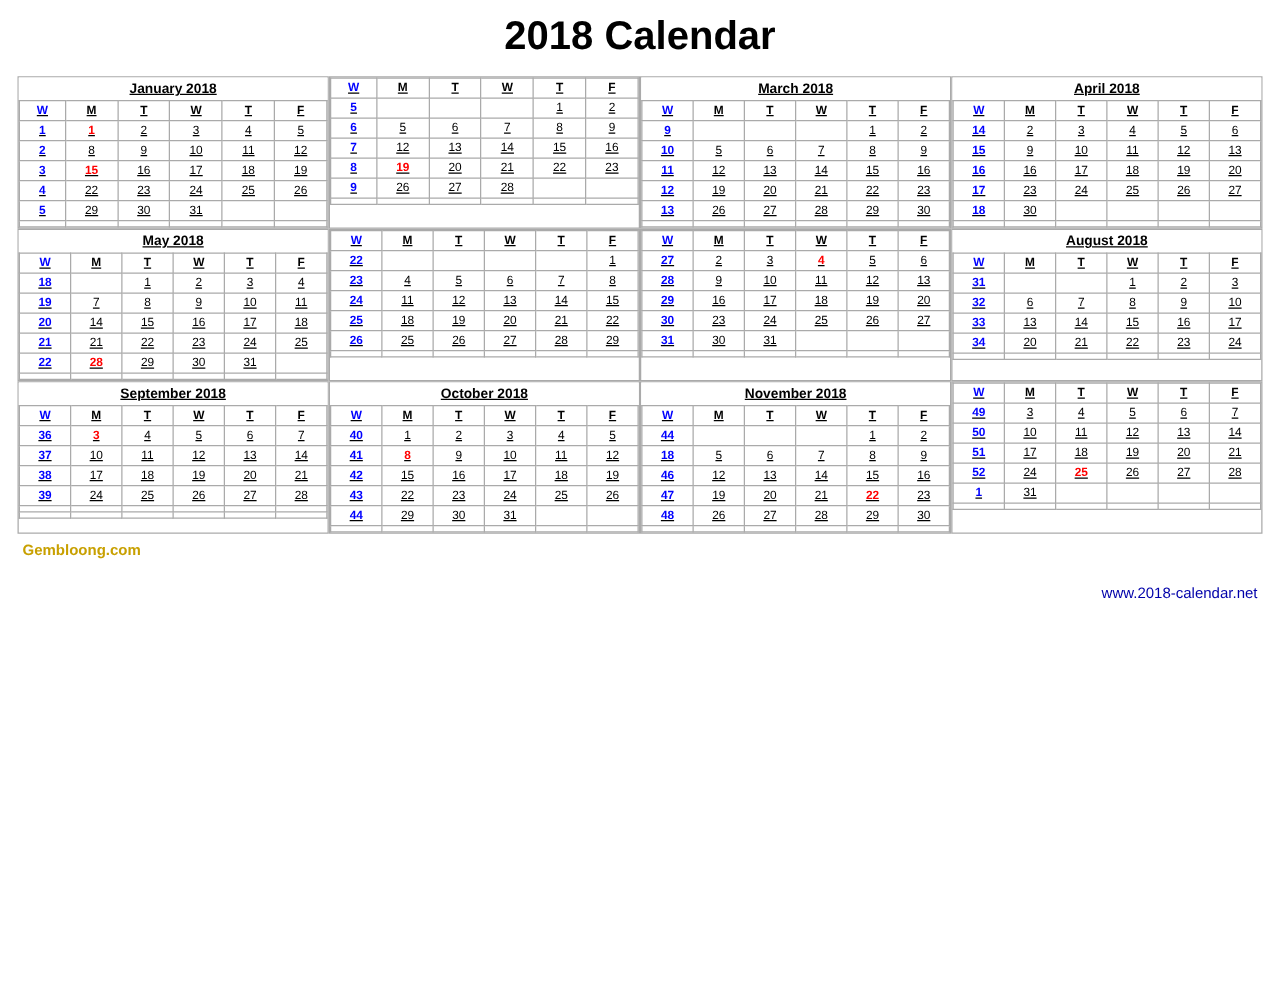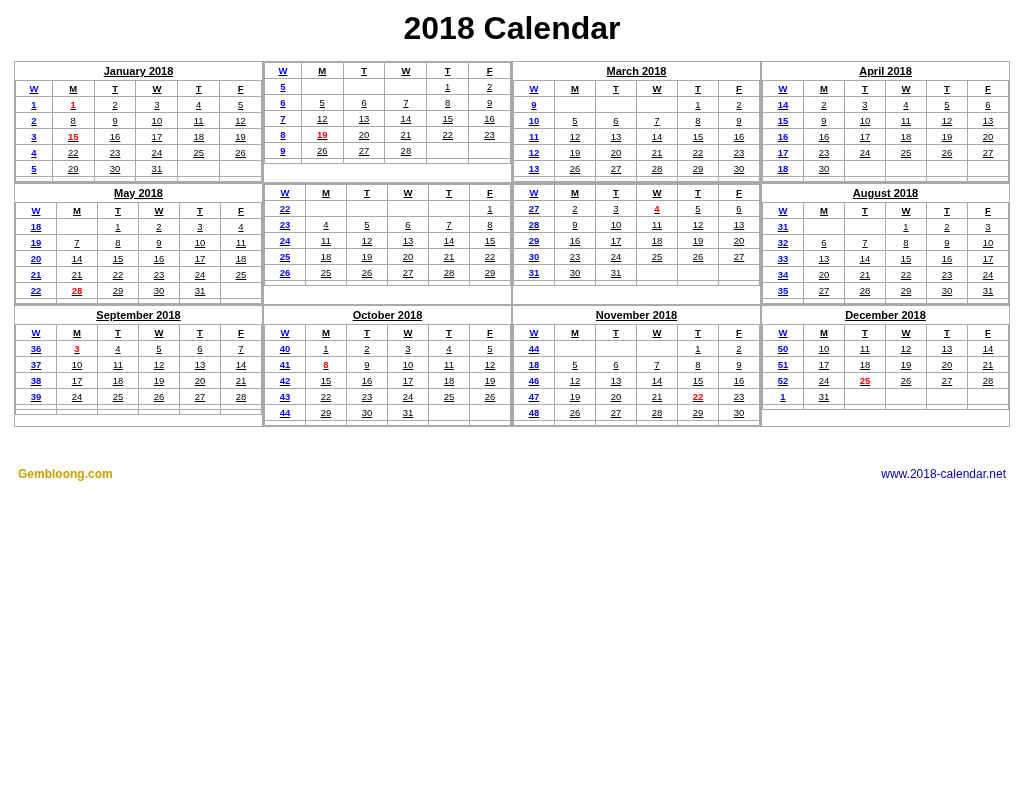--- a/index.html
+++ b/index.html
@@ -54,21 +54,21 @@
       color: #000;
     }
     th.week-col, td.week-col {
       color: #00f;
       font-weight: bold;
     }
     td.red { color: red; font-weight: bold; }
     .footer {
       display: flex;
       justify-content: space-between;
-      align-items: flex-end;
+      align-items: flex-start;
       padding: 6px 8px 2px 8px;
     }
     .footer-left {
       color: #c8a000;
       font-size: 12px;
       font-weight: bold;
     }
     .footer-right {
       color: #00a;
       font-size: 12px;
@@ -565,28 +565,20 @@
           </tr>
       <tr>
             <td class="week-col">34</td>
             <td>20</td>
             <td>21</td>
             <td>22</td>
             <td>23</td>
             <td>24</td>
           </tr>
       <tr>
-            <td class="week-col">35</td>
-            <td>27</td>
-            <td>28</td>
-            <td>29</td>
-            <td>30</td>
-            <td>31</td>
-          </tr>
-      <tr>
             <td class="week-col"></td>
             <td></td>
             <td></td>
             <td></td>
             <td></td>
             <td></td>
           </tr>
     </tbody>
       </table>
   </div>
@@ -777,30 +769,37 @@
             <td></td>
             <td></td>
             <td></td>
             <td></td>
           </tr>
     </tbody>
       </table>
   </div>
 
   <div class="month-calendar">
-    <div class="month-title">December 2018</div>
-    <table>
-      <tbody>
-          <tr>
-            <th class="week-col">W</th>
-            <th>M</th>
-            <th>T</th>
-            <th>W</th>
-            <th>T</th>
-            <th>F</th>
+    <table>
+      <tbody>
+          <tr>
+            <th class="week-col">W</th>
+            <th>M</th>
+            <th>T</th>
+            <th>W</th>
+            <th>T</th>
+            <th>F</th>
+          </tr>
+      <tr>
+            <td class="week-col">49</td>
+            <td>3</td>
+            <td>4</td>
+            <td>5</td>
+            <td>6</td>
+            <td>7</td>
           </tr>
       <tr>
             <td class="week-col">50</td>
             <td>10</td>
             <td>11</td>
             <td>12</td>
             <td>13</td>
             <td>14</td>
           </tr>
       <tr>

